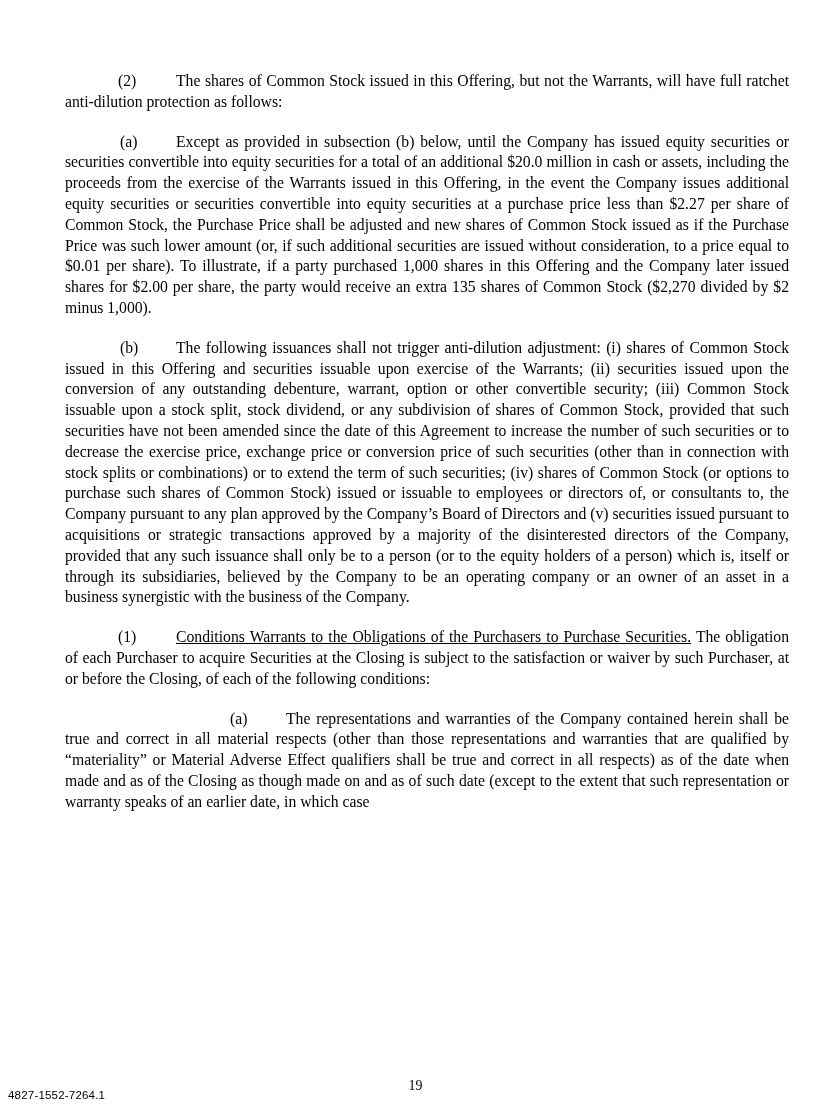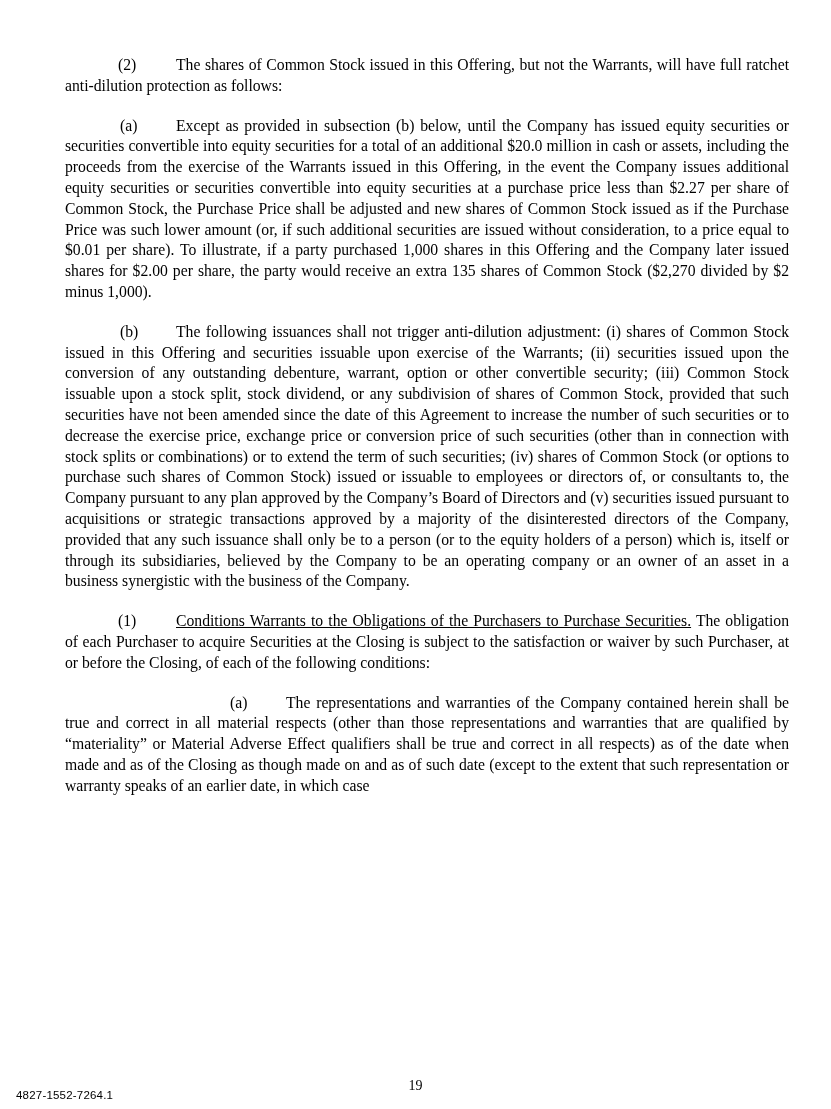--- a/index.html
+++ b/index.html
@@ -10,21 +10,21 @@
   .page {
     position: relative;
     width: 831px;
     height: 1109px;
     background: #ffffff;
     color: #000000;
     font-family: "Liberation Serif", "DejaVu Serif", serif;
     font-size: 15.7px;
     line-height: 20.8px;
     box-sizing: border-box;
-    padding: 55px 42px 0 65px;
+    padding: 71px 42px 0 65px;
     overflow: hidden;
   }
   p.para {
     margin: 19px 0 0 0;
     text-align: justify;
   }
   p.para:first-child { margin-top: 0; }
   
   .indent-l1 { text-indent: 53px; }
   
@@ -45,21 +45,21 @@
     position: absolute;
     top: 1077px;
     left: 0;
     right: 0;
     text-align: center;
     font-size: 14px;
     line-height: 18px;
   }
   .doc-id {
     position: absolute;
-    left: 16px;
+    left: 8px;
     top: 1088px;
     font-family: "Liberation Sans", sans-serif;
     font-size: 11.5px;
     line-height: 14px;
     letter-spacing: 0.2px;
   }
 </style>
 </head>
 <body>
 

